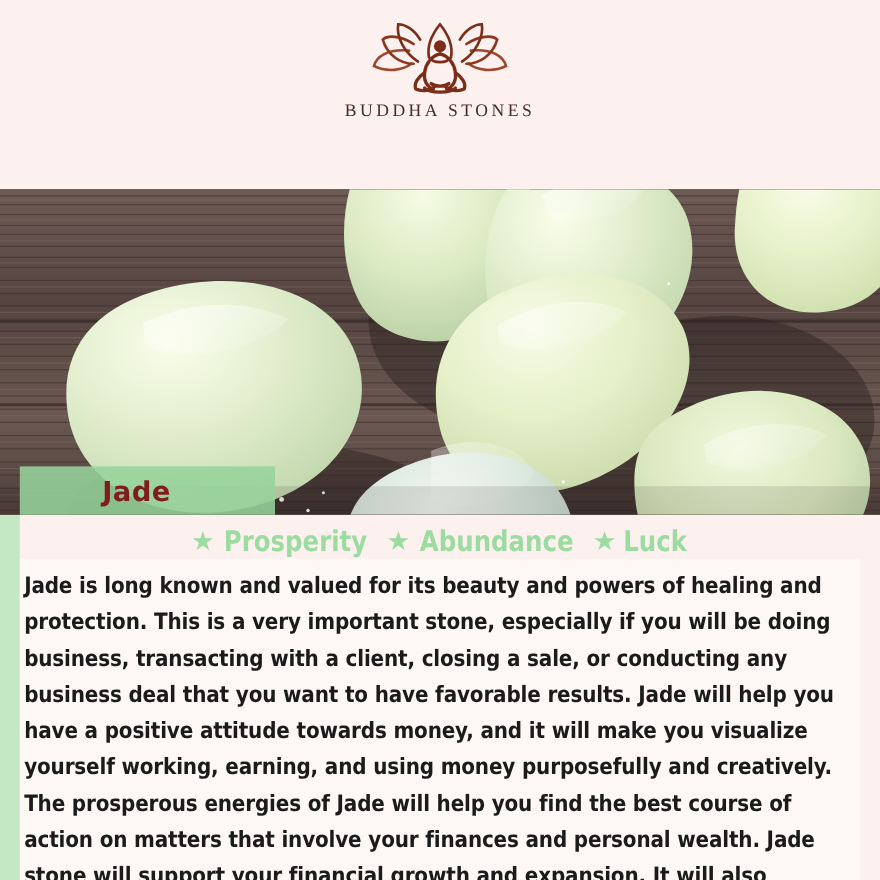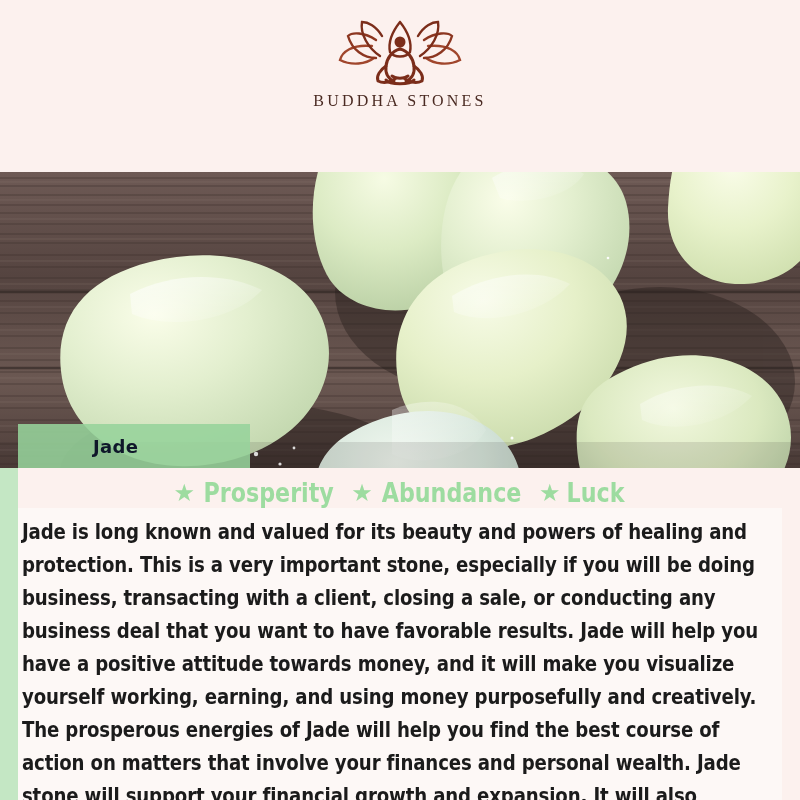--- a/index.html
+++ b/index.html
@@ -124,22 +124,22 @@
     width: 232px; height: 44px;
     background: rgba(150, 211, 155, 0.88);
     display: flex;
     align-items: center;
     z-index: 5;
   }
   #jade-label-text {
     margin-left: 75px;
     font-family: "DejaVu Sans", sans-serif;
     font-weight: bold;
-    font-size: 18px;
-    color: #0f172a;
+    font-size: 25px;
+    color: #7f1d1d;
     letter-spacing: 0.3px;
   }
 
   
   #benefits {
     position: absolute;
     top: 478px; left: 0;
     width: 800px;
     display: flex;
     align-items: center;

